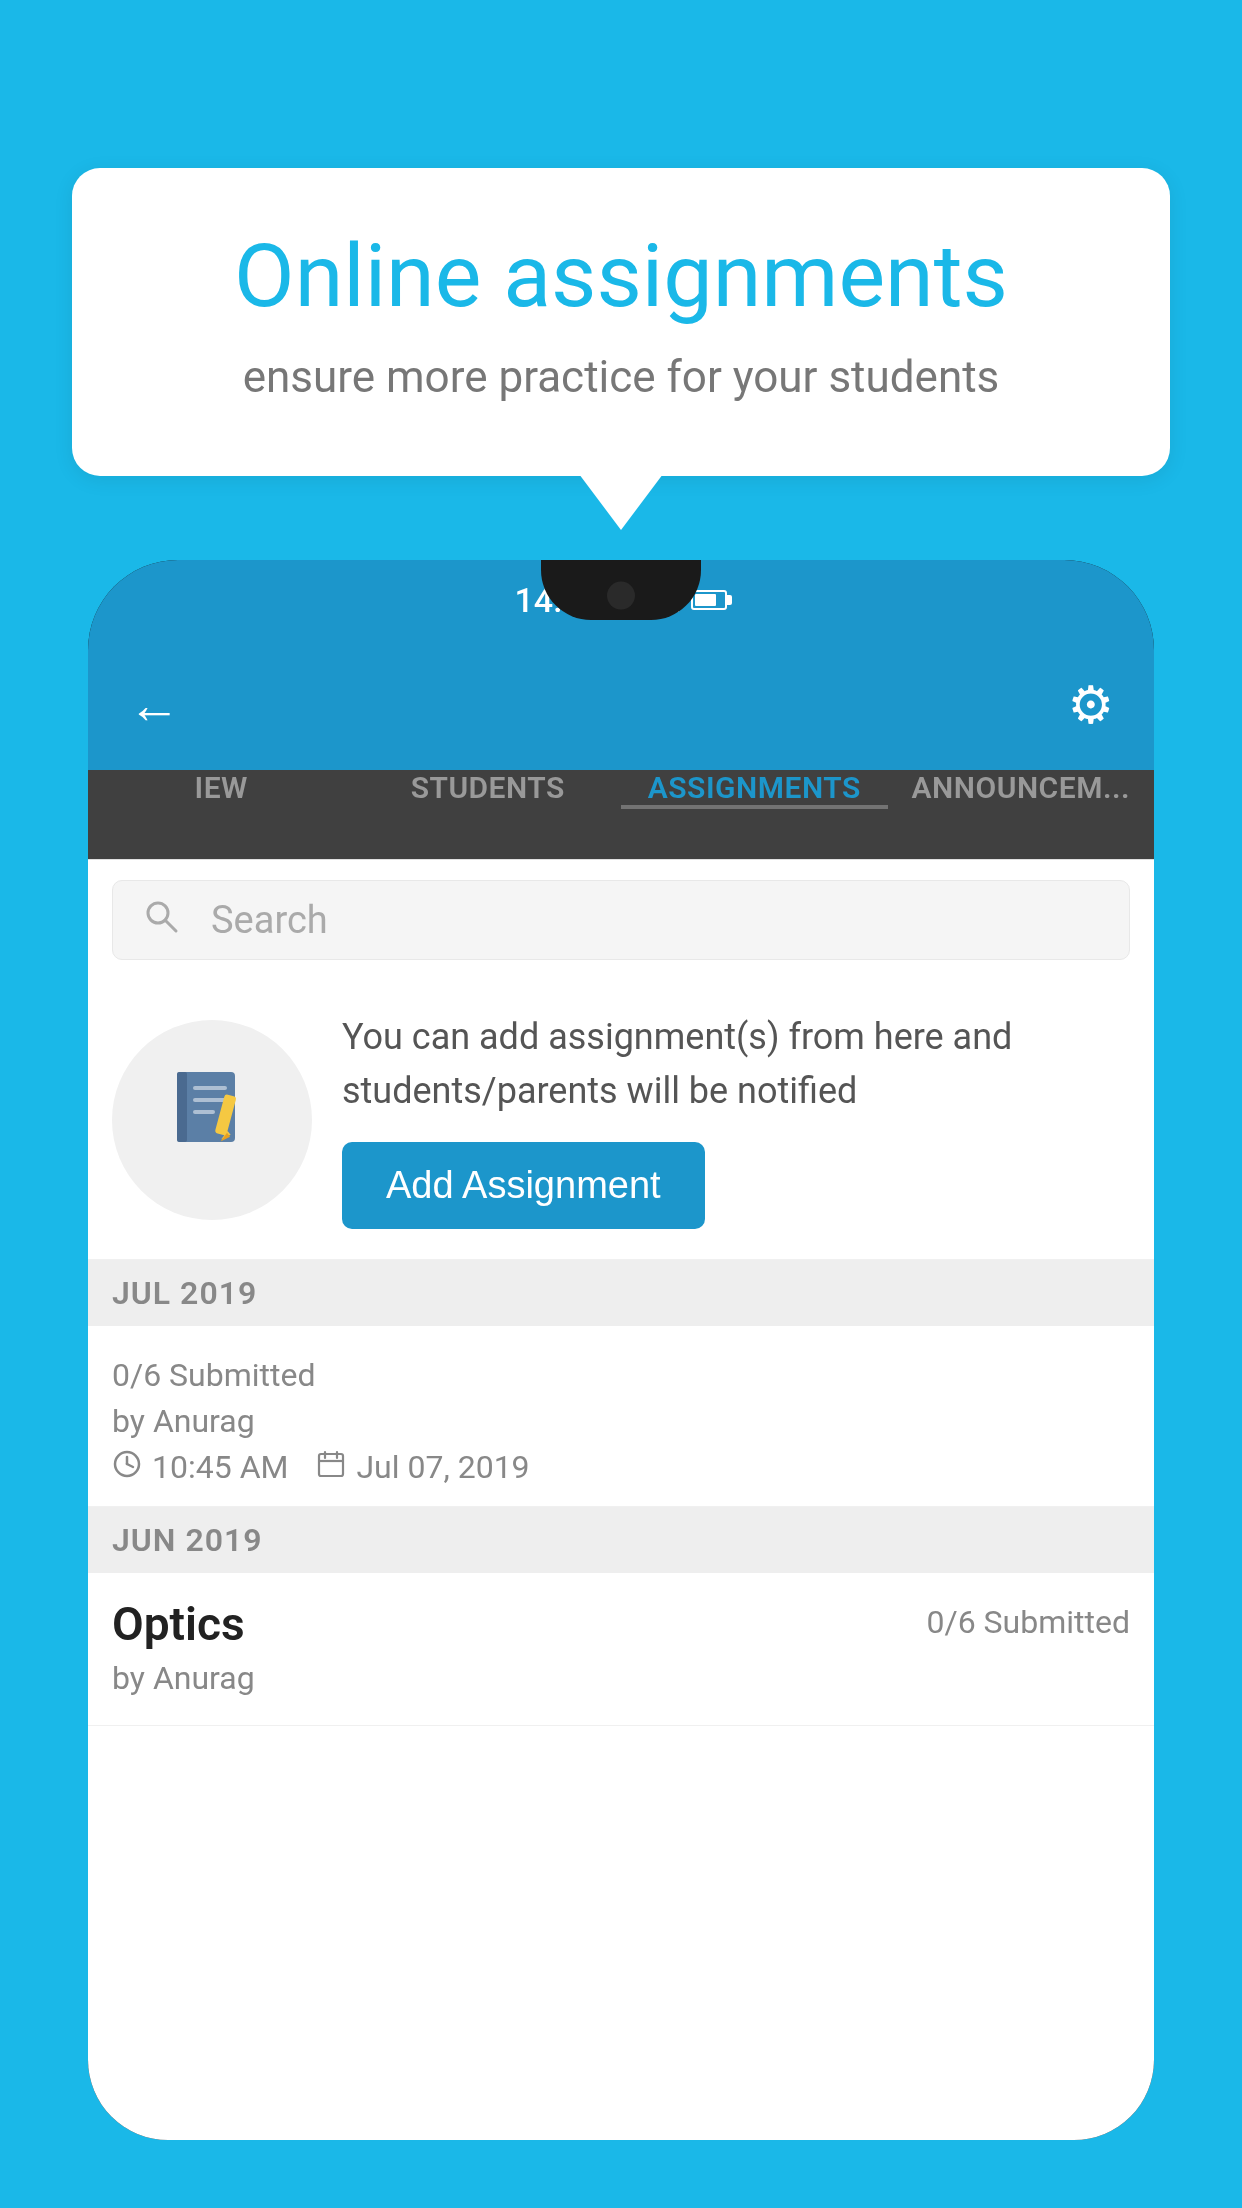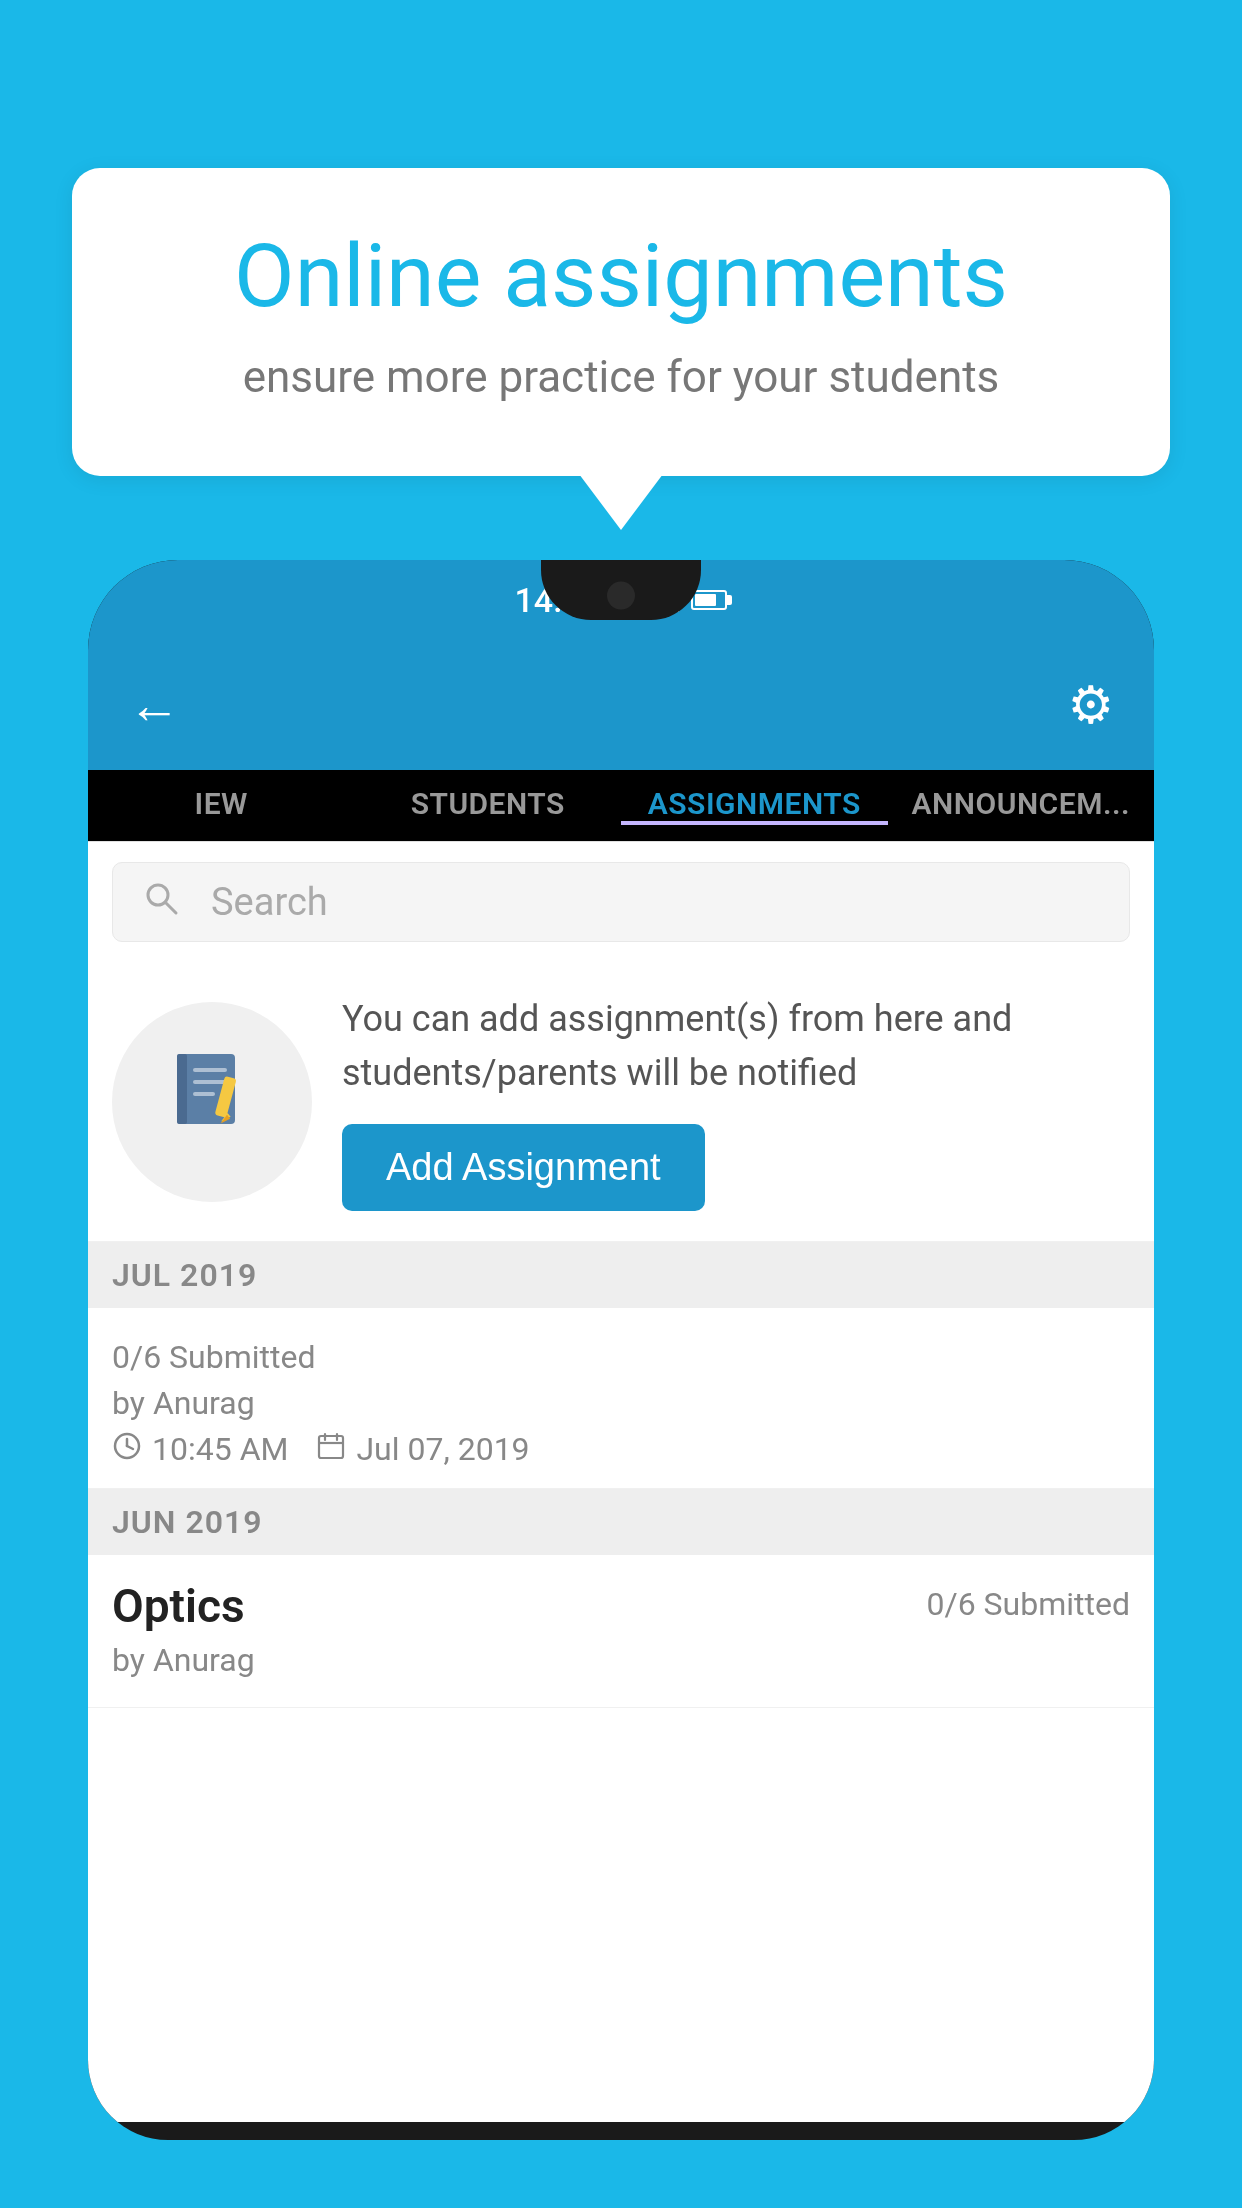--- a/index.html
+++ b/index.html
@@ -168,43 +168,43 @@
     .settings-btn {
       color: white;
       font-size: 52px;
       cursor: pointer;
       width: 70px;
       text-align: right;
     }
 
     
     .tab-bar {
-      background: #000000;
+      background: #404040;
       display: flex;
       border-bottom: 1px solid #e0e0e0;
-      height: 72px;
-      align-items: center;
+      height: 90px;
+      align-items: flex-start;
     }
 
     .tab-item {
       flex: 1;
       display: flex;
       align-items: center;
       justify-content: center;
       font-size: 30px;
       font-weight: 600;
       color: #999;
       cursor: pointer;
       border-bottom: 4px solid transparent;
       letter-spacing: 0.5px;
     }
 
     .tab-item.active {
       color: #1c96cb;
-      border-bottom: 4px solid #c4b5fd;
+      border-bottom: 4px solid #737373;
     }
 
     
     .content-area {
       background: white;
       height: calc(1580px - 80px - 130px - 90px);
       overflow: hidden;
     }
 
     

